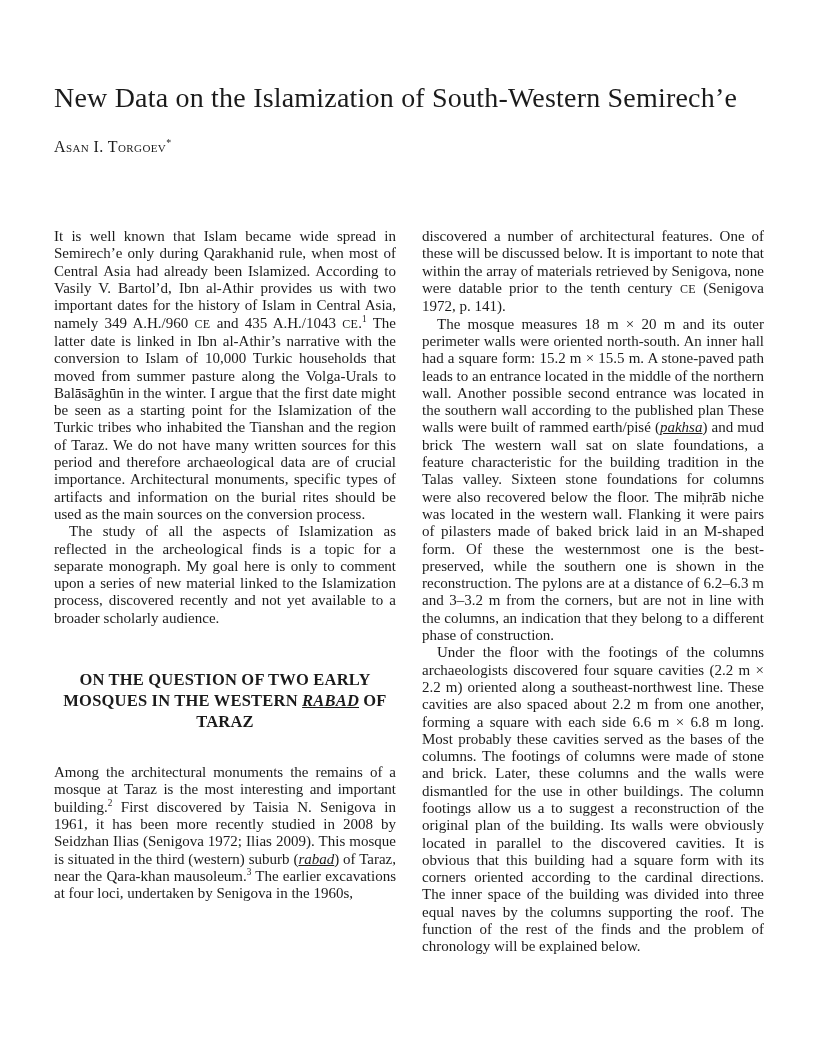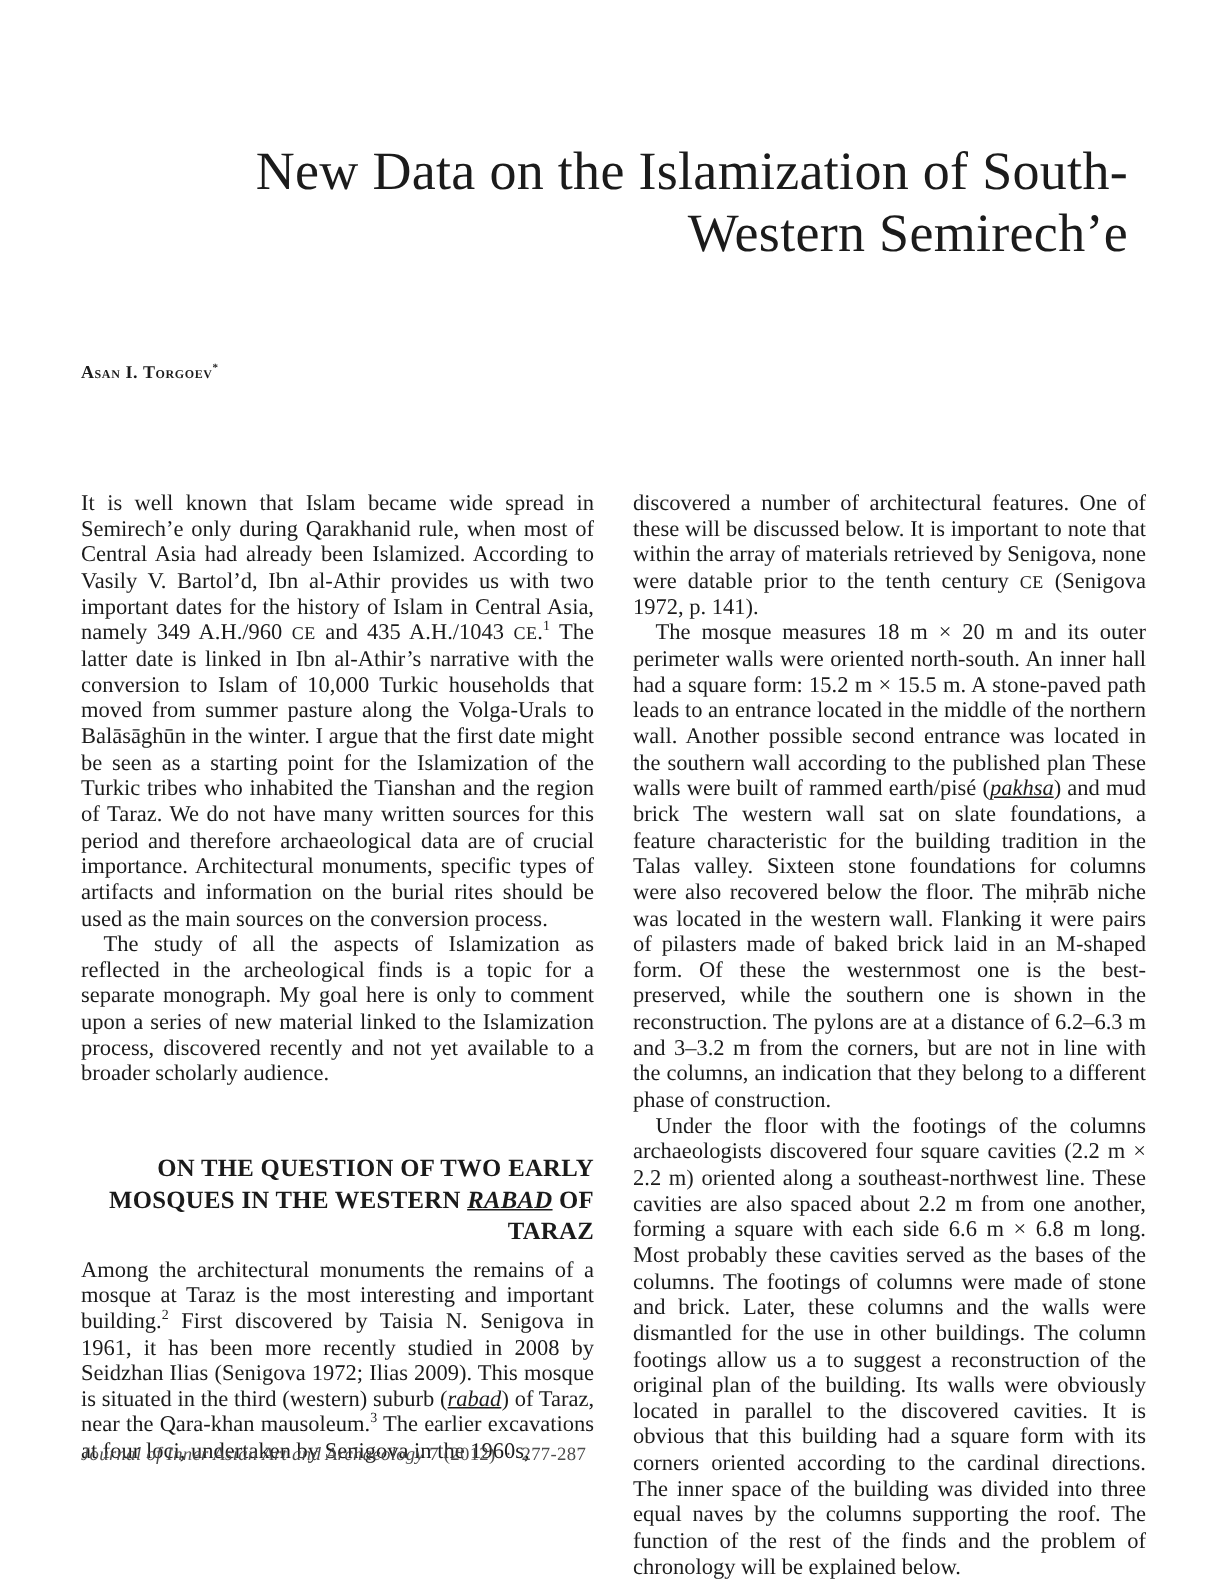--- a/index.html
+++ b/index.html
@@ -8,33 +8,31 @@
     width:816px; height:1058px;
     margin:0 auto;
     background:#ffffff;
     font-family:"Liberation Serif", serif;
     color:#1b1b1b;
     box-sizing:border-box;
     padding:82px 52px 0 54px;
     overflow:hidden;
   }
   h1.title {
-    font-size:36px;
+    font-size:28px;
     font-weight:400;
-    margin:12px;
+    margin:0;
     line-height:1.15;
     letter-spacing:0.2px;
-    text-align:right;
   }
   .author {
-    margin-top:64px;
-    font-size:12px;
+    margin-top:24px;
+    font-size:16px;
     font-variant:small-caps;
     letter-spacing:0.4px;
-    font-weight:bold;
   }
   .columns {
     display:flex;
     gap:26px;
     margin-top:72px;
   }
   .col {
     width:342px;
     font-size:15px;
     line-height:17.3px;
@@ -43,22 +41,21 @@
   h2.section-heading {
     font-size:16.5px;
     font-weight:bold;
     text-align:center;
     margin:0 0 13px 0;
     line-height:21px;
     letter-spacing:0.2px;
   }
   h2.second {
     margin-top:42px;
-    margin-bottom:8px;
-    text-align:right;
+    margin-bottom:32px;
   }
   p { margin:0; }
   p.indent { text-indent:15px; }
   .i  { font-style:italic;text-decoration:underline; }
   .sc { font-size:0.8em; letter-spacing:0.3px; }
   sup { font-size:0.62em; line-height:0; vertical-align:super; }
   .footer {
     position:absolute;
     left:54px; top:962px;
     font-size:12.5px;
@@ -86,17 +83,14 @@
     </div>
 
     <div class="col">
       <p><span>discovered a number of architectural features. One of these will be discussed below. It is important to note that within the array of materials retrieved by Senigova, none were datable prior to the tenth century </span><span class="sc">CE</span><span> (Senigova 1972, p. 141).</span></p>
       <p class="indent"><span>The mosque measures 18 m × 20 m and its outer perimeter walls were oriented north-south. An inner hall had a square form: 15.2 m × 15.5 m. A stone-paved path leads to an entrance located in the middle of the northern wall. Another possible second entrance was located in the southern wall according to the published plan These walls were built of rammed earth/pisé (</span><span class="i">pakhsa</span><span>) and mud brick The western wall sat on slate foundations, a feature characteristic for the building tradition in the Talas valley. Sixteen stone foundations for columns were also recovered below the floor. The miḥrāb niche was located in the western wall. Flanking it were pairs of pilasters made of baked brick laid in an M-shaped form. Of these the westernmost one is the best-preserved, while the southern one is shown in the reconstruction. The pylons are at a distance of 6.2–6.3 m and 3–3.2 m from the corners, but are not in line with the columns, an indication that they belong to a different phase of construction.</span></p>
       <p class="indent"><span>Under the floor with the footings of the columns archaeologists discovered four square cavities (2.2 m × 2.2 m) oriented along a southeast-northwest line. These cavities are also spaced about 2.2 m from one another, forming a square with each side 6.6 m × 6.8 m long. Most probably these cavities served as the bases of the columns. The footings of columns were made of stone and brick. Later, these columns and the walls were dismantled for the use in other buildings. The column footings allow us a to suggest a reconstruction of the original plan of the building. Its walls were obviously located in parallel to the discovered cavities. It is obvious that this building had a square form with its corners oriented according to the cardinal directions. The inner space of the building was divided into three equal naves by the columns supporting the roof. The function of the rest of the finds and the problem of chronology will be explained below.</span></p>
     </div>
 
   </div>
 
-  <div class="footer">
-    <span class="it">Journal of Inner Asian Art and Archaeology</span><span>&nbsp;7 (2012) · 277-287</span>
-  </div>
 
 </div>
 
 </body></html>

